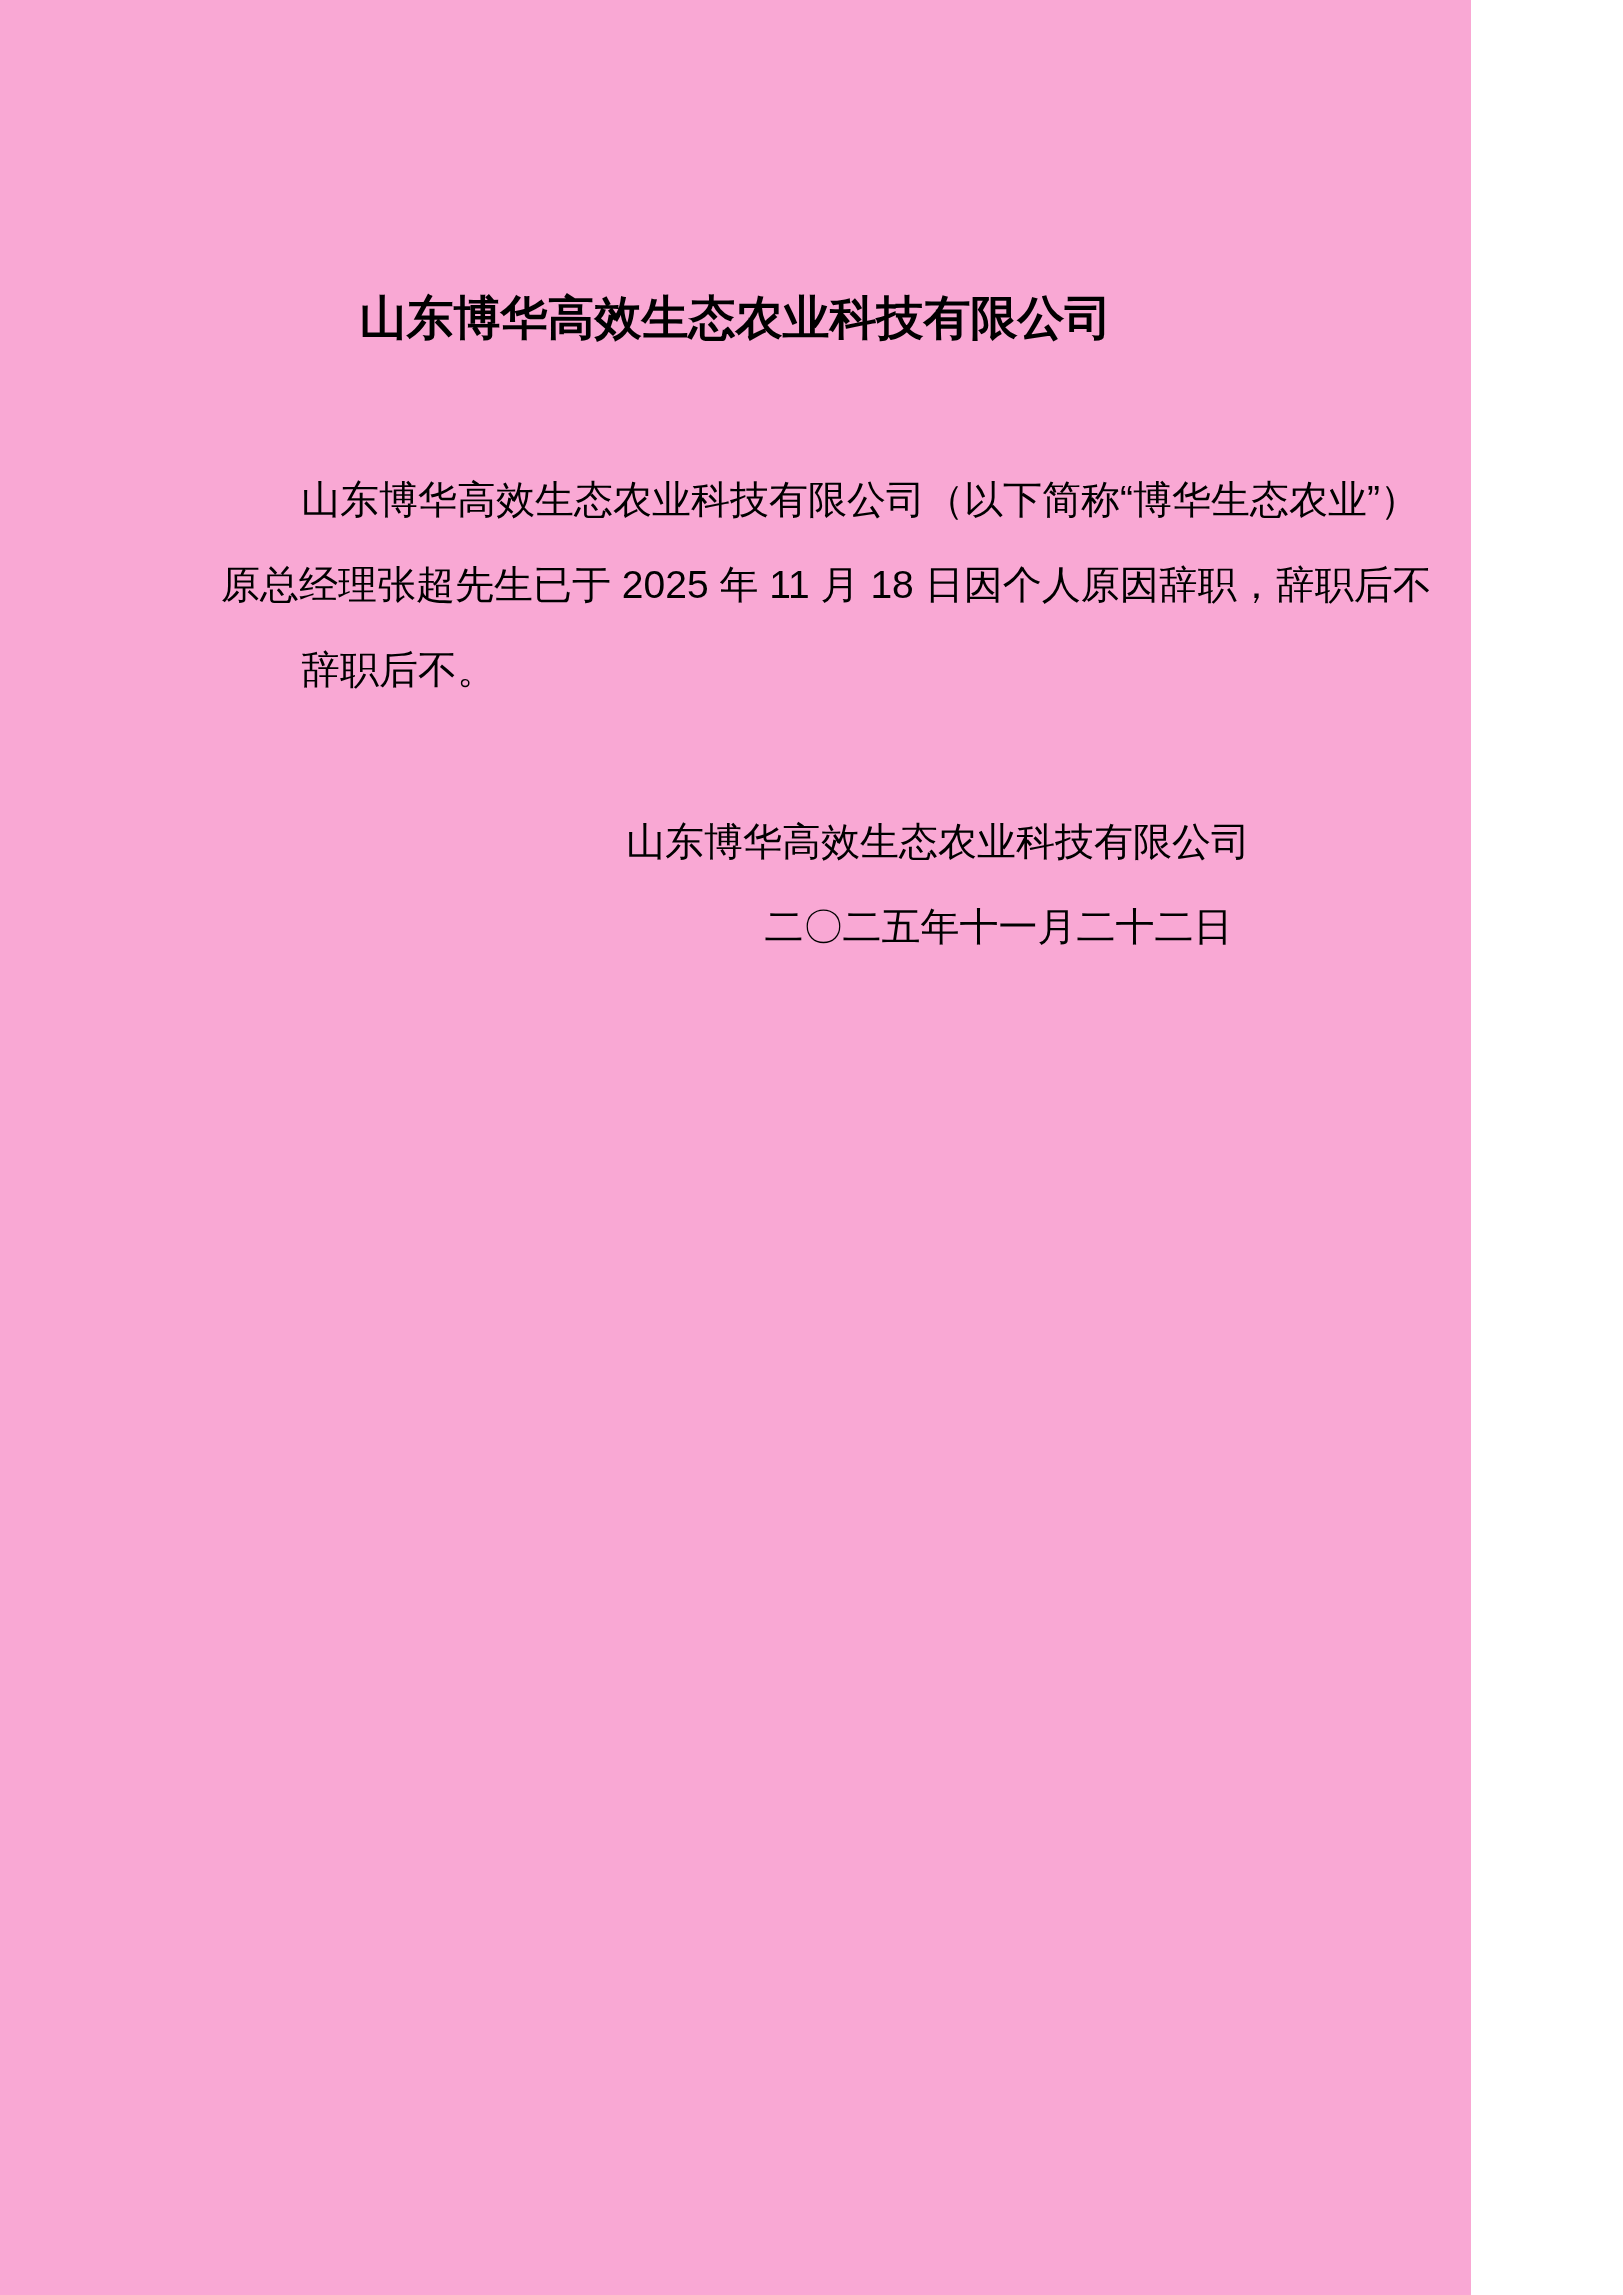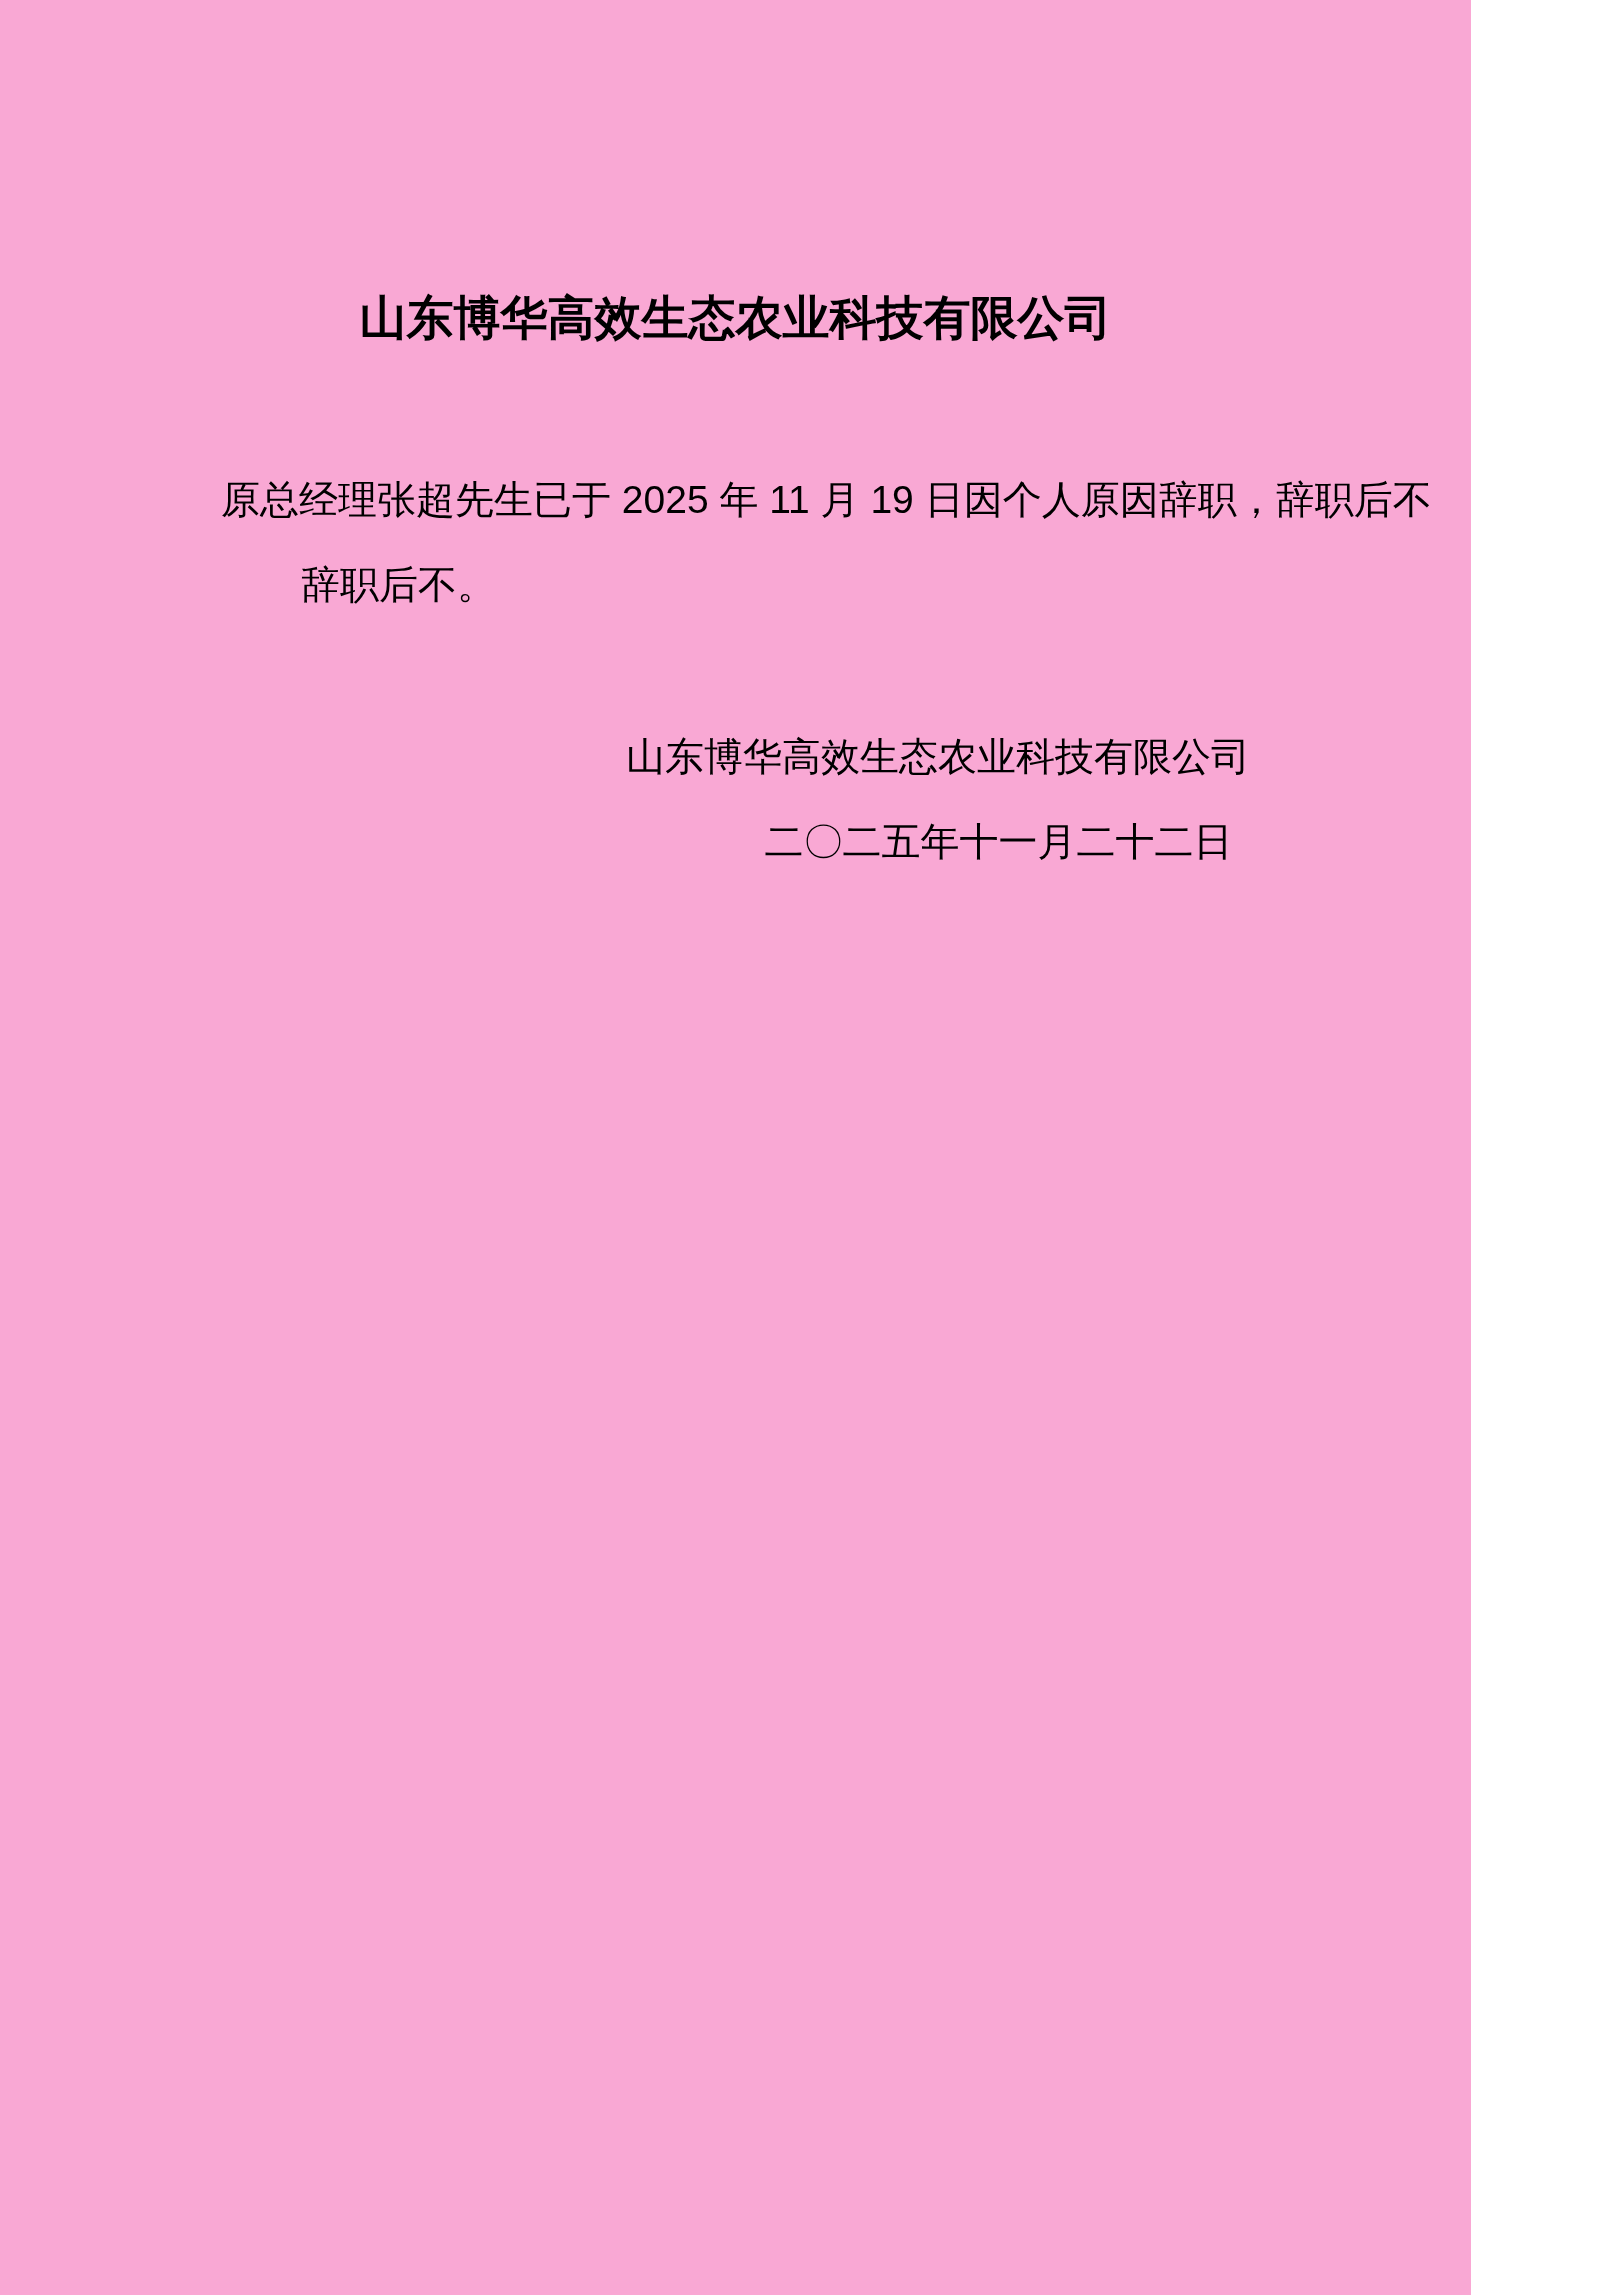--- a/index.html
+++ b/index.html
@@ -56,21 +56,22 @@
 </head>
 <body>
 
 <div class="page">
 
   <div class="title-block">
     <div class="title-line">山东博华高效生态农业科技有限公司</div>
   </div>
 
   <div class="body-block">
-    <div class="body-line">原总经理张超先生已于 2025 年 11 月 19 日因个人原因辞职，辞职后不</div>
+    <div class="body-line indent">山东博华高效生态农业科技有限公司（以下简称“博华生态农业”）</div>
+    <div class="body-line">原总经理张超先生已于 2025 年 11 月 18 日因个人原因辞职，辞职后不</div>
     <div class="body-line indent">辞职后不。</div>
   </div>
 
   <div class="signature-block">
     <div class="sig-company">山东博华高效生态农业科技有限公司</div>
     <div class="sig-date">二〇二五年十一月二十二日</div>
   </div>
 
 </div>
 

